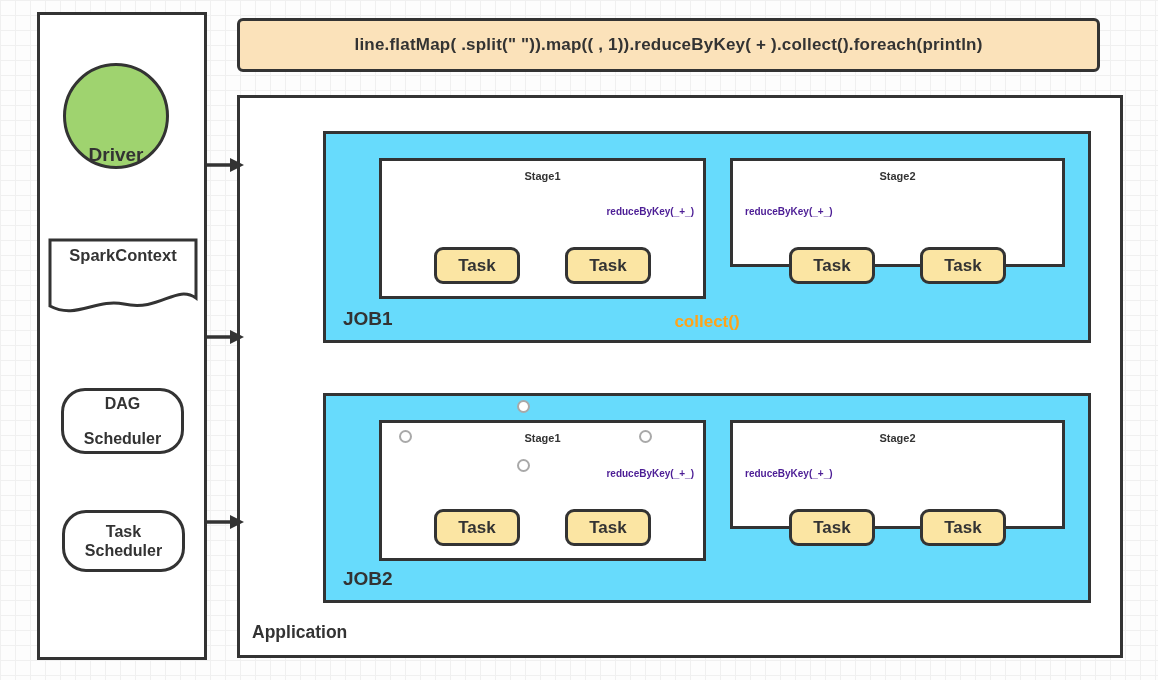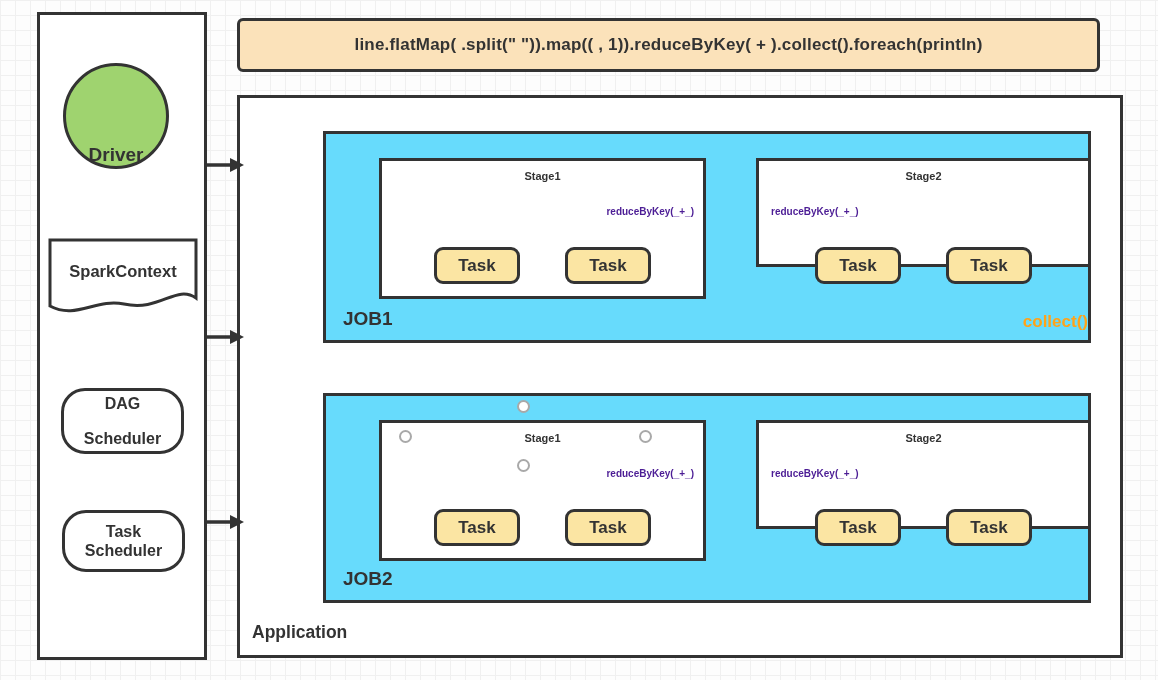--- a/index.html
+++ b/index.html
@@ -27,21 +27,21 @@
   }
   .driver-circle{
     left:63px;top:63px;width:106px;height:106px;
     background:#9fd36f;border:3px solid #333;border-radius:50%;
     display:flex;align-items:flex-end;justify-content:center;
     font-weight:bold;font-size:19px;
   }
   .doc-wrap{left:48px;top:238px;width:150px;height:85px;}
   .doc-wrap svg{position:absolute;left:0;top:0;}
   .doc-label{
-    position:absolute;left:0;top:24px;width:100%;text-align:center;
+    position:absolute;left:0;top:8px;width:100%;text-align:center;
     font-weight:bold;font-size:16.5px;
   }
   .pill{
     background:#fff;border:3px solid #333;border-radius:24px;
     display:flex;flex-direction:column;align-items:center;justify-content:center;
     font-weight:bold;font-size:16px;line-height:1.2;text-align:center;
   }
   .pill-dag{left:61px;top:388px;width:123px;height:66px;gap:16px;}
   .pill-task{left:62px;top:510px;width:123px;height:62px;}
 
@@ -67,30 +67,30 @@
     position:absolute;box-sizing:border-box;
     background:#67dbfc;border:3px solid #333;
   }
   .job1{left:83px;top:33px;width:768px;height:212px;}
   .job2{left:83px;top:295px;width:768px;height:210px;}
   .job-label{
     position:absolute;left:17px;bottom:10px;
     font-weight:bold;font-size:19px;color:#333;
   }
   .job-action{
-    position:absolute;left:0;right:0;bottom:8px;text-align:right;
+    position:absolute;left:0;right:0;bottom:8px;text-align:center;
     font-weight:bold;font-size:17px;color:#ffa319;
   }
 
   .stage{
     position:absolute;box-sizing:border-box;
     background:#fff;border:3px solid #333;
   }
   .stage-a{left:53px;top:24px;width:327px;height:141px;}
-  .stage-b{left:430px;top:24px;width:335px;height:109px;}
+  .stage-b{left:404px;top:24px;width:335px;height:109px;}
   .stage-title{
     position:absolute;left:0;top:9px;width:100%;text-align:center;
     font-weight:bold;font-size:11px;
   }
   .stage-note{
     position:absolute;top:45px;
     font-weight:bold;font-size:10px;color:#4c1d95;white-space:nowrap;
   }
   .note-right{right:9px;}
   .note-left{left:12px;}

